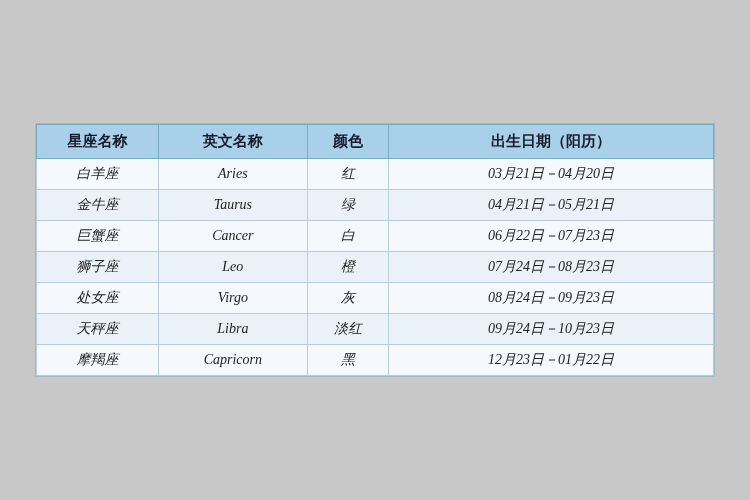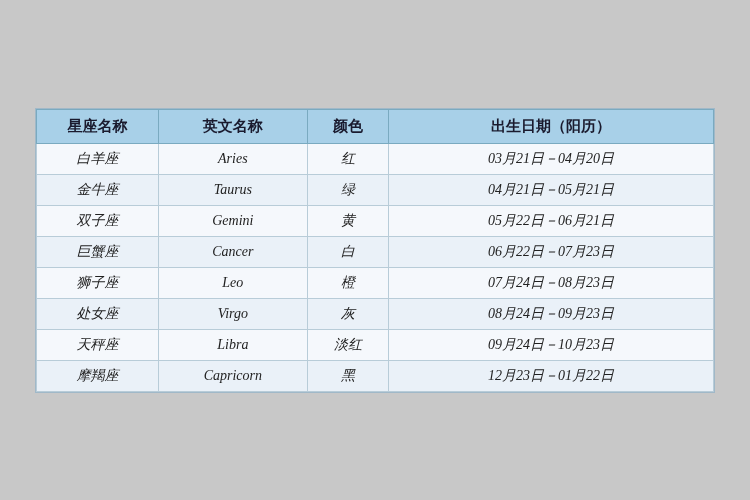--- a/index.html
+++ b/index.html
@@ -71,26 +71,20 @@
           <td>红</td>
           <td>03月21日－04月20日</td>
         </tr>
         <tr>
           <td>金牛座</td>
           <td>Taurus</td>
           <td>绿</td>
           <td>04月21日－05月21日</td>
         </tr>
         <tr>
-          <td>双子座</td>
-          <td>Gemini</td>
-          <td>黄</td>
-          <td>05月22日－06月21日</td>
-        </tr>
-        <tr>
           <td>巨蟹座</td>
           <td>Cancer</td>
           <td>白</td>
           <td>06月22日－07月23日</td>
         </tr>
         <tr>
           <td>狮子座</td>
           <td>Leo</td>
           <td>橙</td>
           <td>07月24日－08月23日</td>

